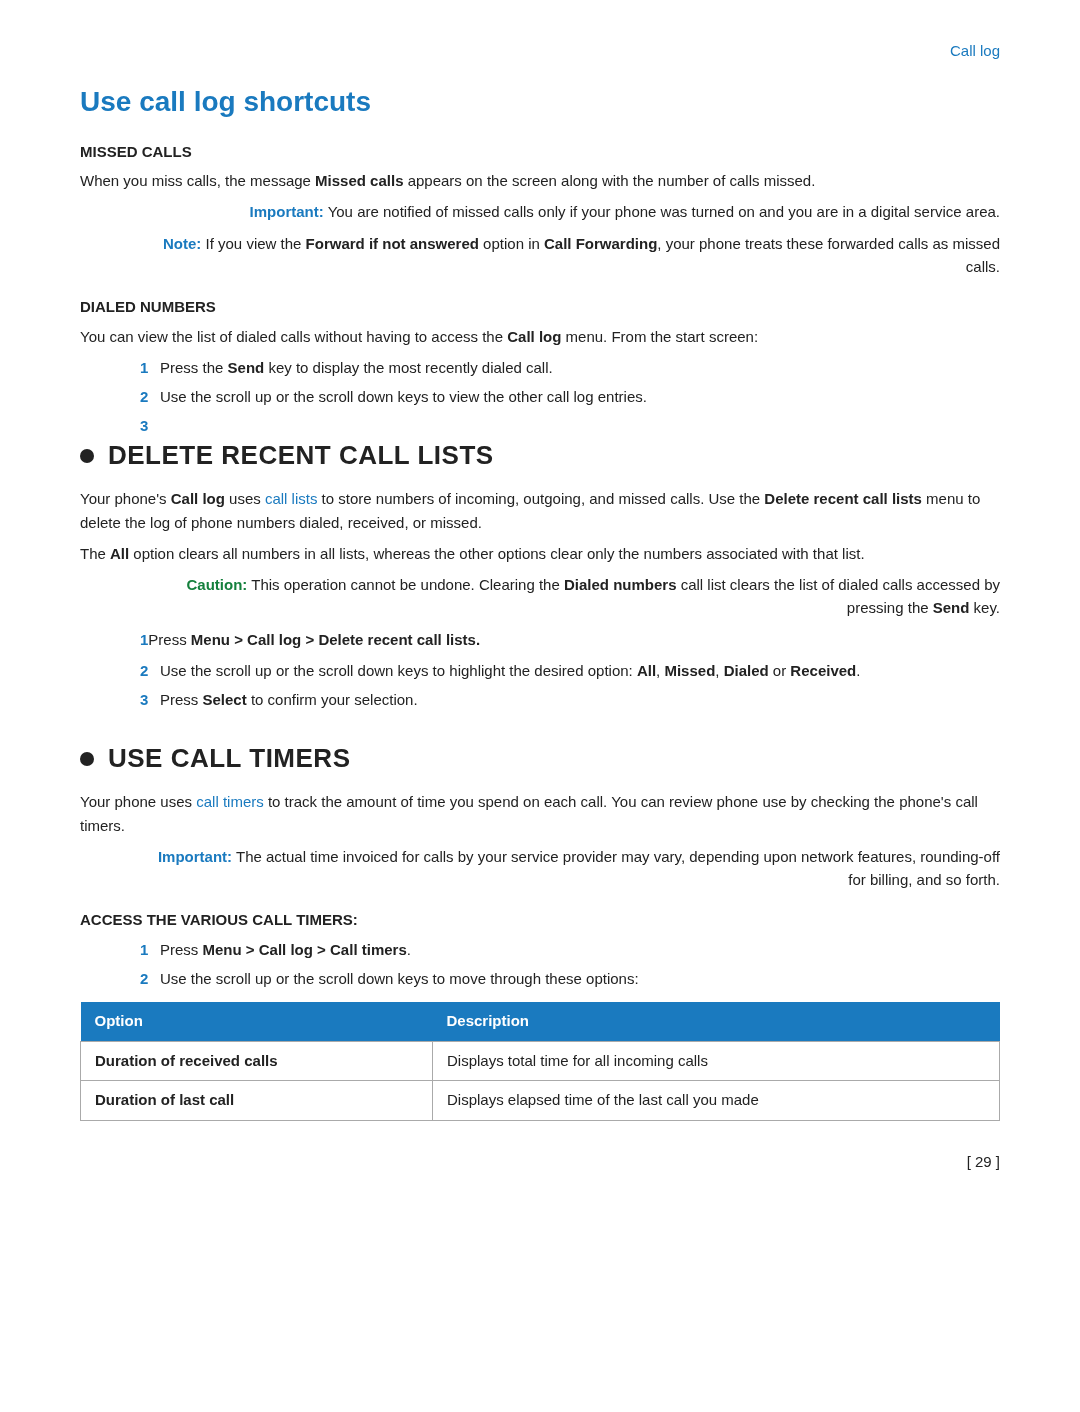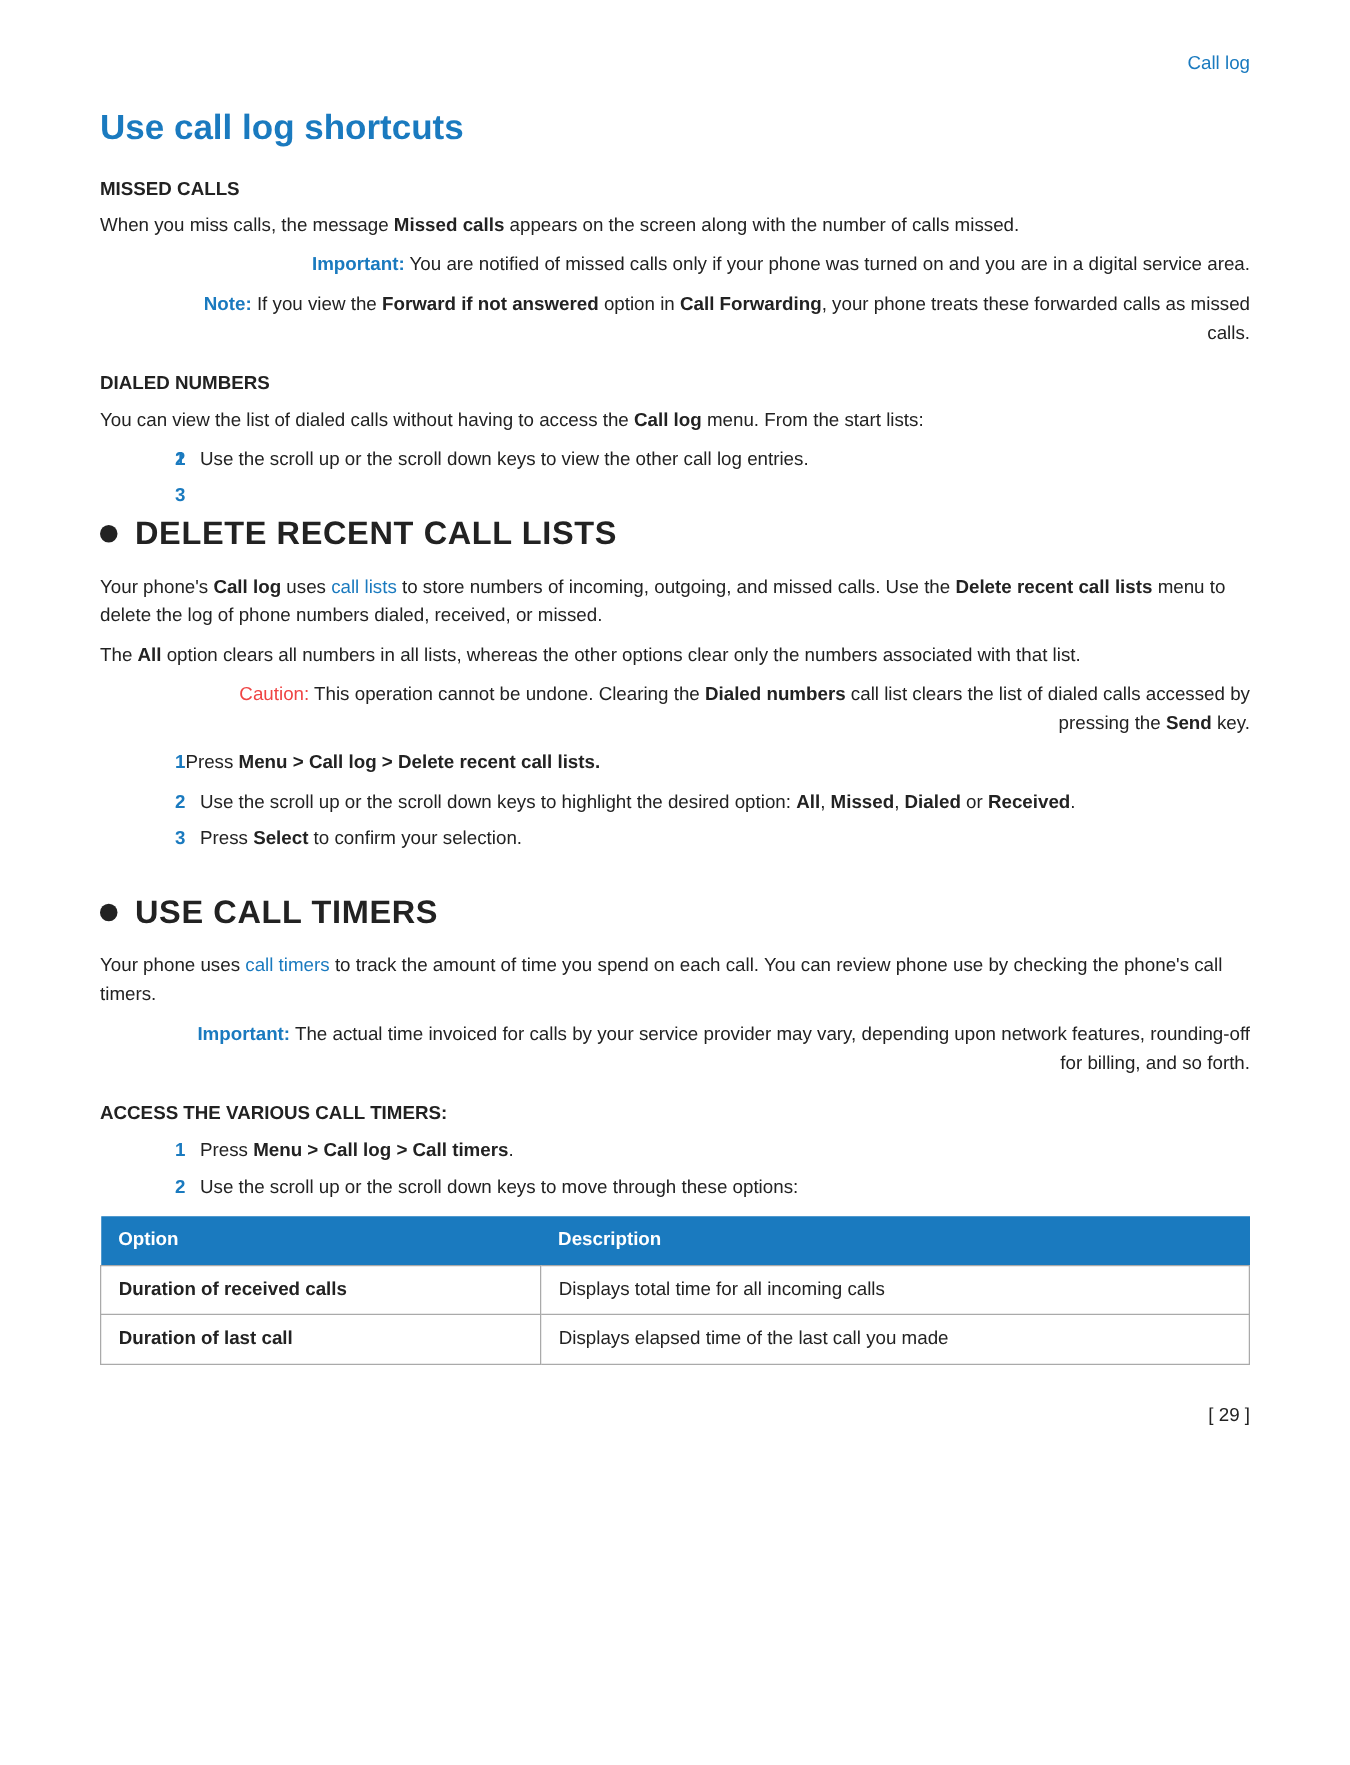--- a/index.html
+++ b/index.html
@@ -60,22 +60,22 @@
       color: #1a7abf;
       font-weight: bold;
     }
 
     .indented-note .label-note {
       color: #1a7abf;
       font-weight: bold;
     }
 
     .indented-note .label-caution {
-      color: #ef4444;
-      font-weight: normal;
+      color: #15803d;
+      font-weight: bold;
     }
 
     ol.numbered-list {
       margin-left: 60px;
       margin-bottom: 8px;
       padding-left: 0;
       list-style: none;
     }
 
     ol.numbered-list li {
@@ -188,26 +188,27 @@
 <div class="indented-note">
   <span class="label-important">Important:</span><span> You are notified of missed calls only if your phone was turned on and you are in a digital service area.</span>
 </div>
 
 <div class="indented-note">
   <span class="label-note">Note:</span><span> If you view the </span><strong>Forward if not answered</strong><span> option in </span><strong>Call Forwarding</strong><span>, your phone treats these forwarded calls as missed calls.</span>
 </div>
 
 <h2 class="sub-heading">DIALED NUMBERS</h2>
 <p>
-  <span>You can view the list of dialed calls without having to access the </span><strong>Call log</strong><span> menu. From the start lists:</span>
+  <span>You can view the list of dialed calls without having to access the </span><strong>Call log</strong><span> menu. From the start screen:</span>
 </p>
 
 <ol class="numbered-list">
   <li>
     <span class="num">1</span>
+    <span>Press the <strong>Send</strong> key to display the most recently dialed call.</span>
   </li>
   <li>
     <span class="num">2</span>
     <span>Use the scroll up or the scroll down keys to view the other call log entries.</span>
   </li>
   <li>
     <span class="num">3</span>
   </li>
 </ol>
 

